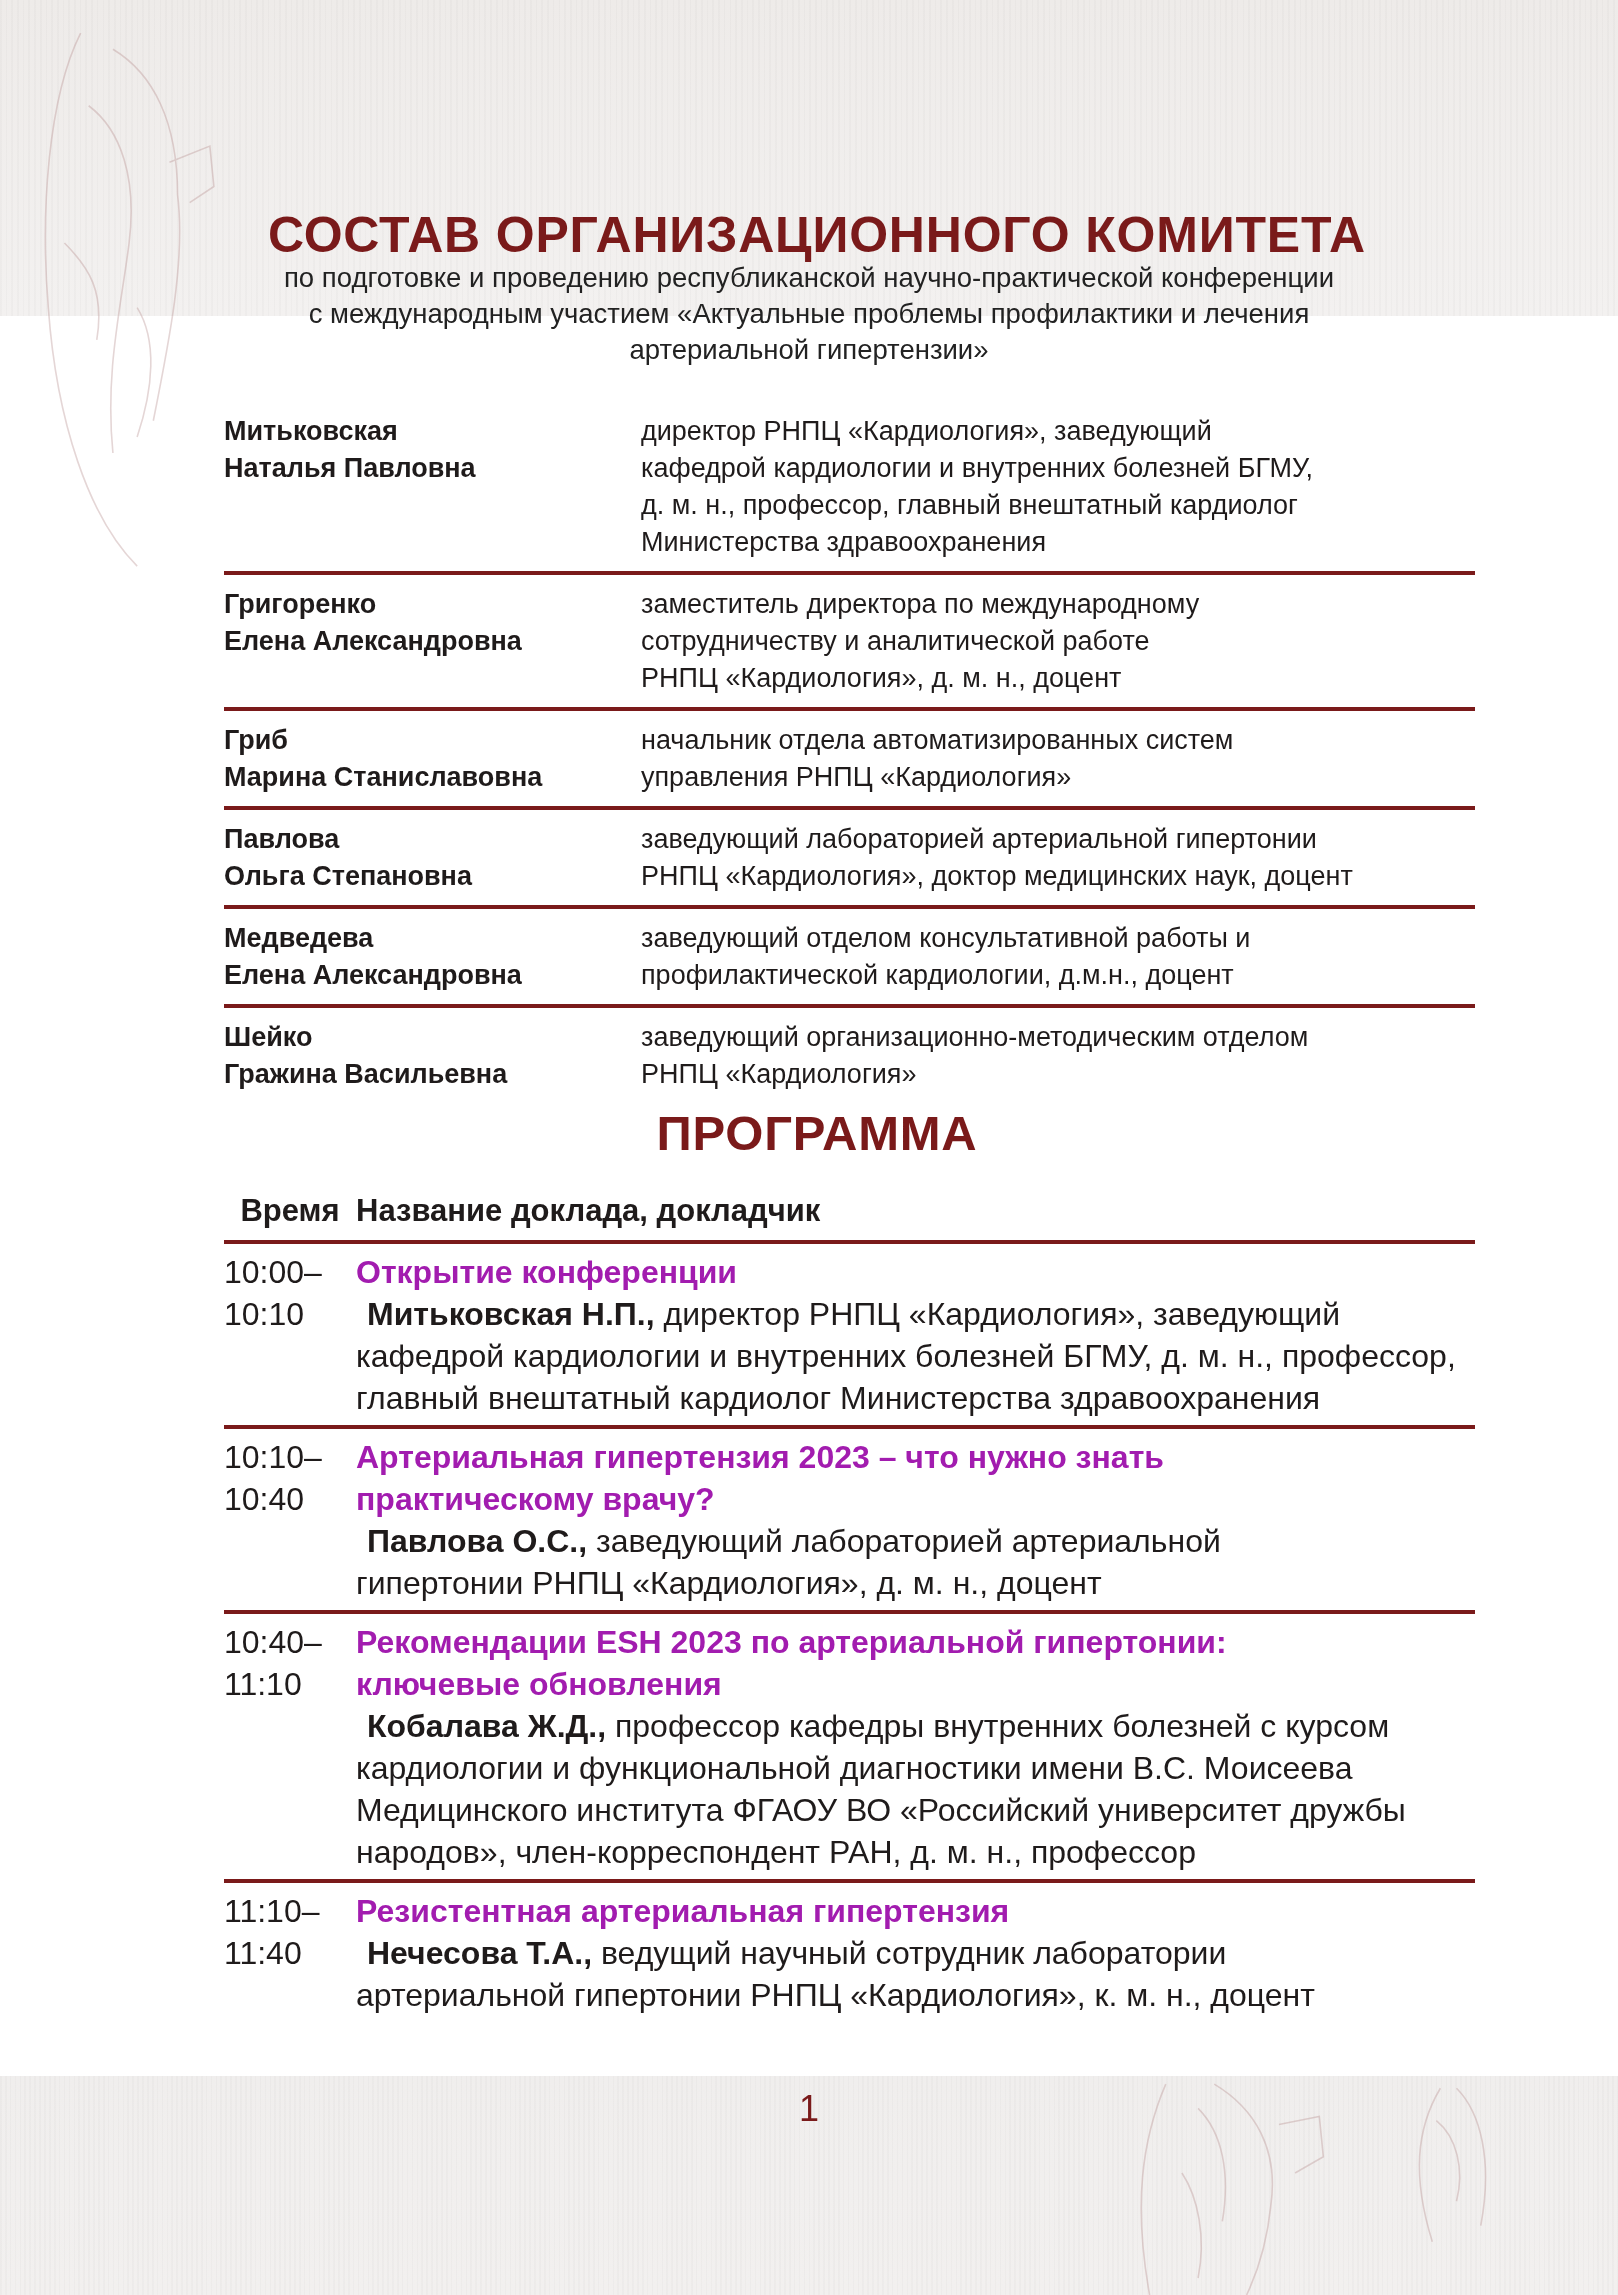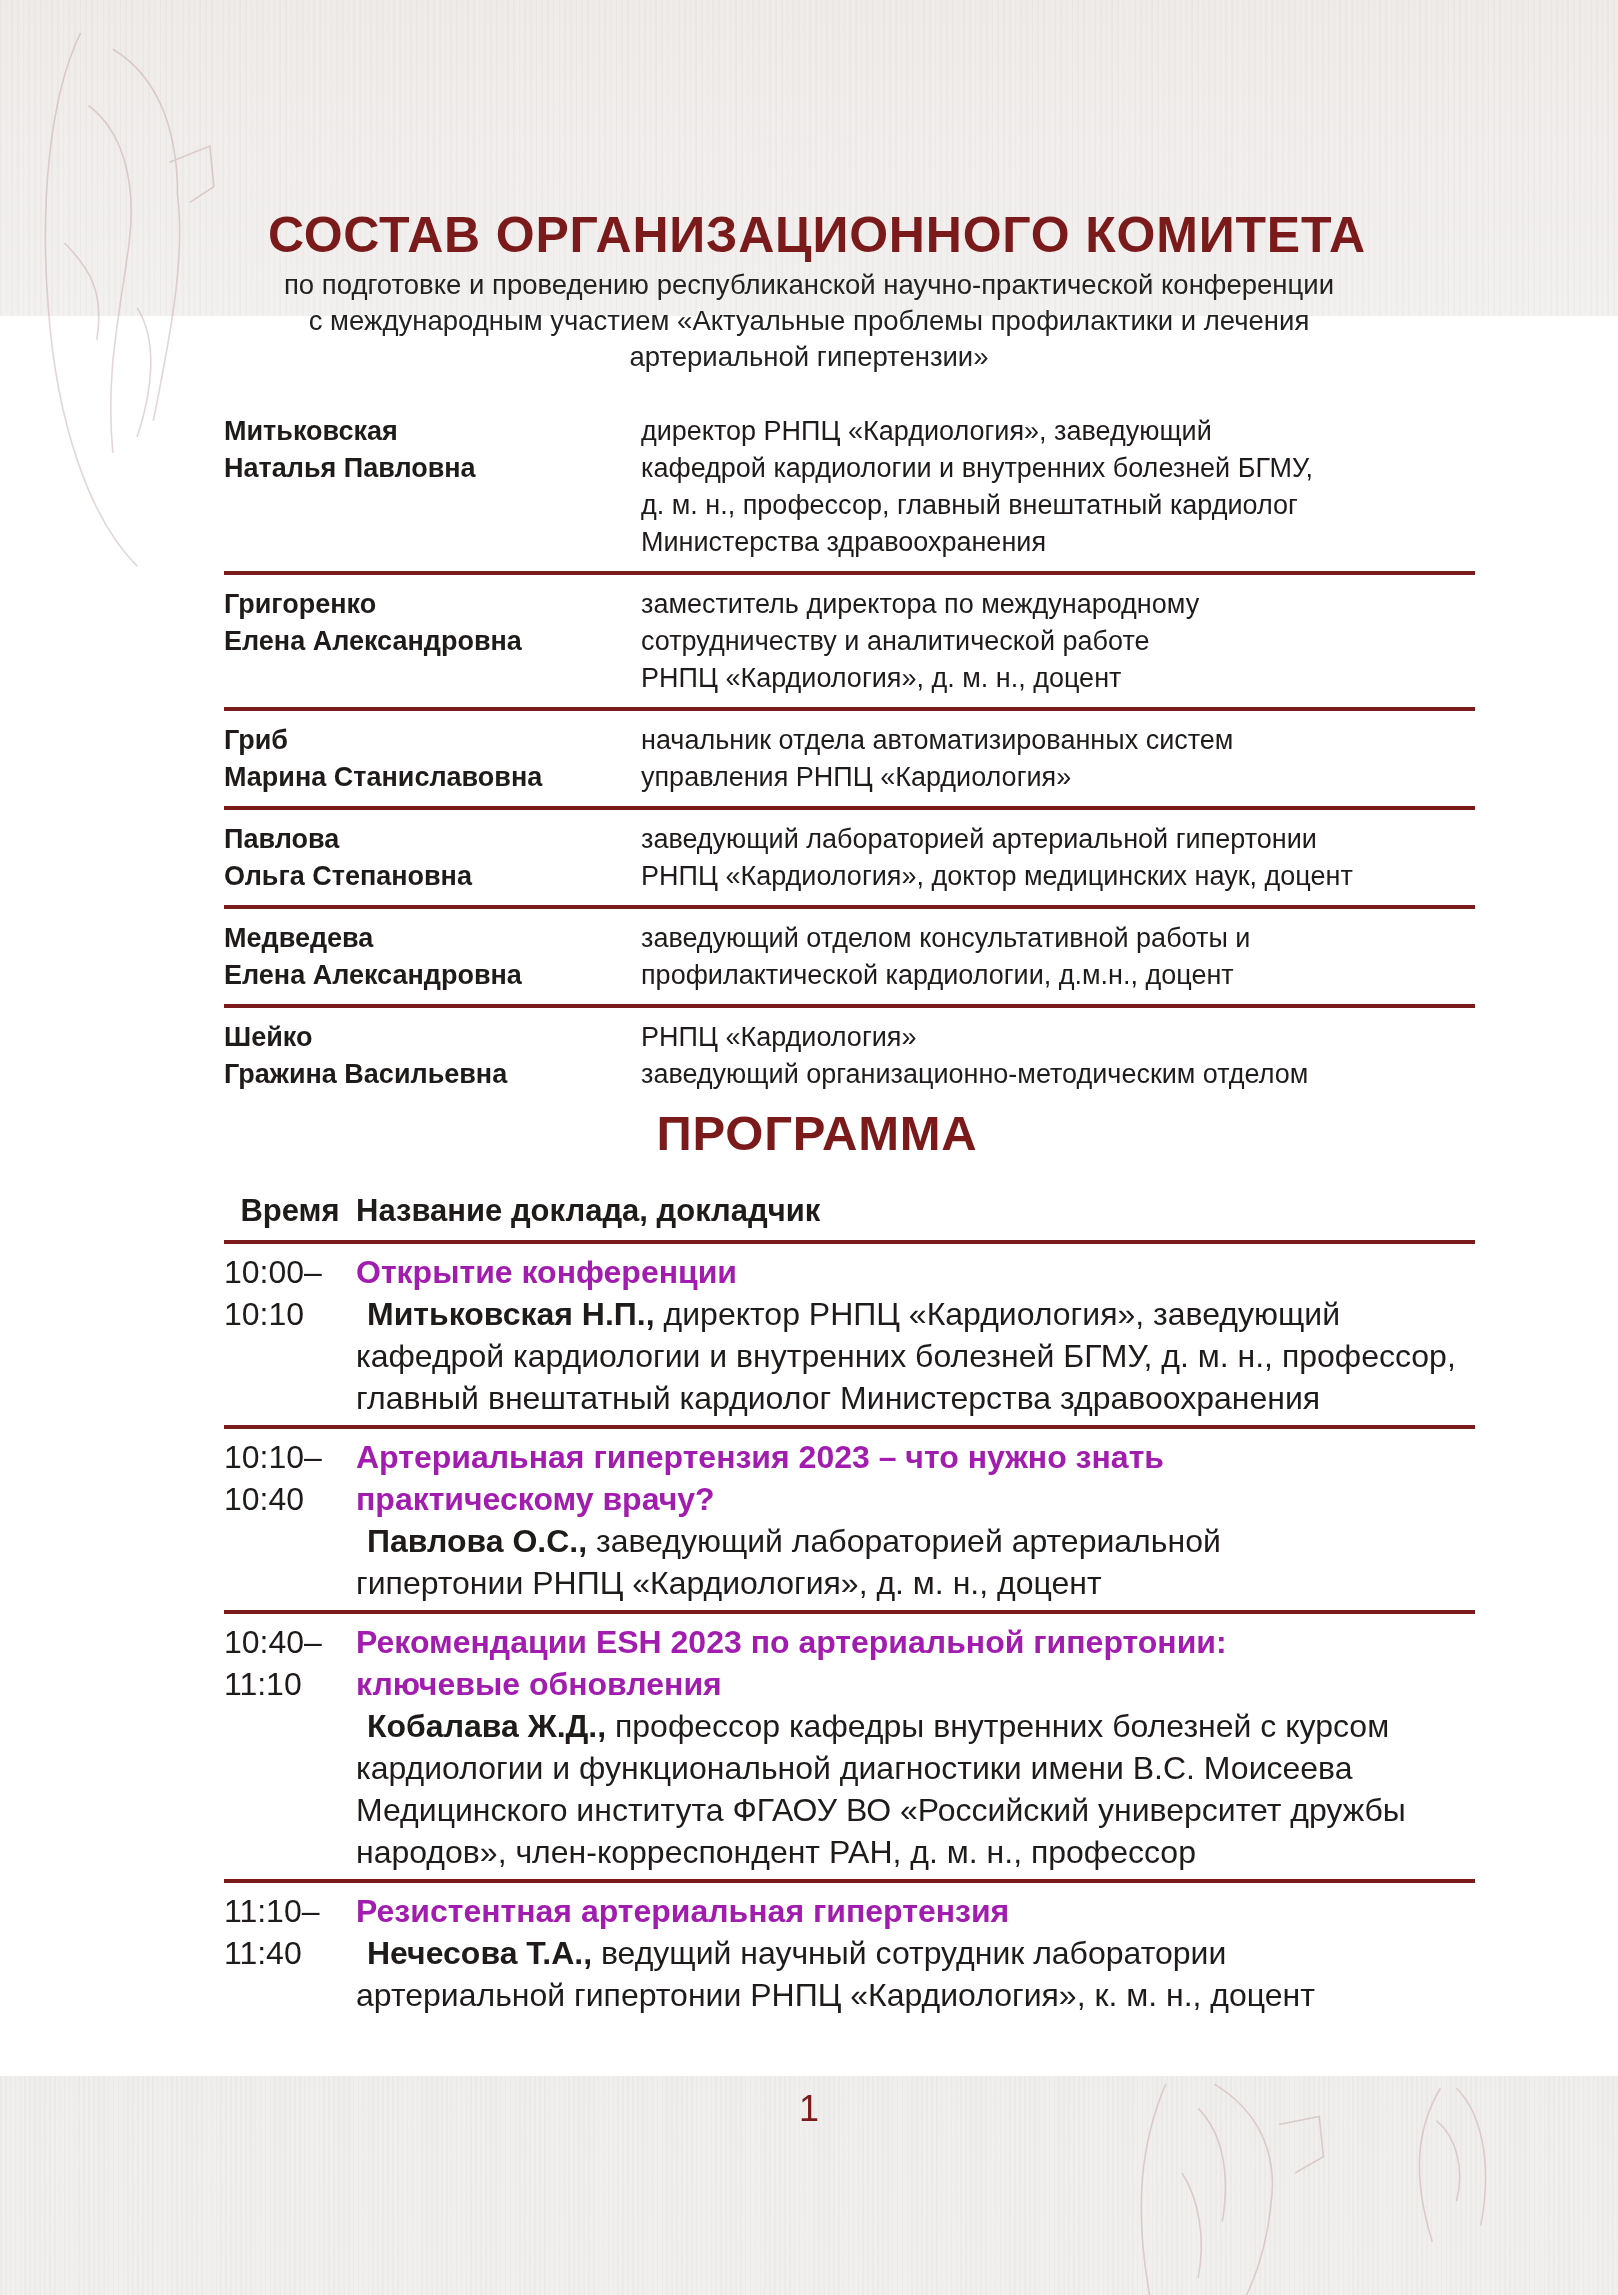--- a/index.html
+++ b/index.html
@@ -28,21 +28,21 @@
   .heart {
     position:absolute; opacity:0.35;
   }
   .title {
     position:absolute; left:8px; width:1618px; text-align:center;
     font-weight:bold; color:#7a1a1a; letter-spacing:0.8px;
   }
   #main-title { top:206px; font-size:50px; }
   .subtitle {
     position:absolute; left:0; width:1618px; text-align:center;
-    font-size:27.5px; line-height:36px; top:267px; color:#222;
+    font-size:27.5px; line-height:36px; top:260px; color:#222;
   }
   .committee { position:absolute; left:224px; width:1251px; top:413px; }
   .crow { position:relative; display:flex; padding:0 0 9.7px 0; }
   .crow + .crow { padding-top:11.3px; }
   .crow.bordered { border-bottom:4px solid #7a1a1a; }
   .cname { width:417px; font-weight:bold; font-size:27px; line-height:37px; }
   .cdesc { flex:1; font-size:27px; line-height:37px; }
   #program-title { top:1105px; font-size:49px; }
   .prog { position:absolute; left:224px; width:1251px; top:1190px; }
   .phead { display:flex; font-weight:bold; font-size:31px; line-height:42px; padding-bottom:8px; border-bottom:4px solid #7a1a1a;text-align:center; }
@@ -153,22 +153,22 @@
       <div>заведующий отделом консультативной работы и</div>
       <div>профилактической кардиологии, д.м.н., доцент</div>
     </div>
   </div>
   <div class="crow">
     <div class="cname">
       <div>Шейко</div>
       <div>Гражина Васильевна</div>
     </div>
     <div class="cdesc">
+      <div>заведующий организационно-методическим отделом</div>
       <div>РНПЦ «Кардиология»</div>
-      <div>заведующий организационно-методическим отделом</div>
     </div>
   </div>
 </div>
 
 <div class="title" id="program-title">ПРОГРАММА</div>
 
 <div class="prog">
   <div class="phead">
     <div class="pt">Время</div>
     <div>Название доклада, докладчик</div>

